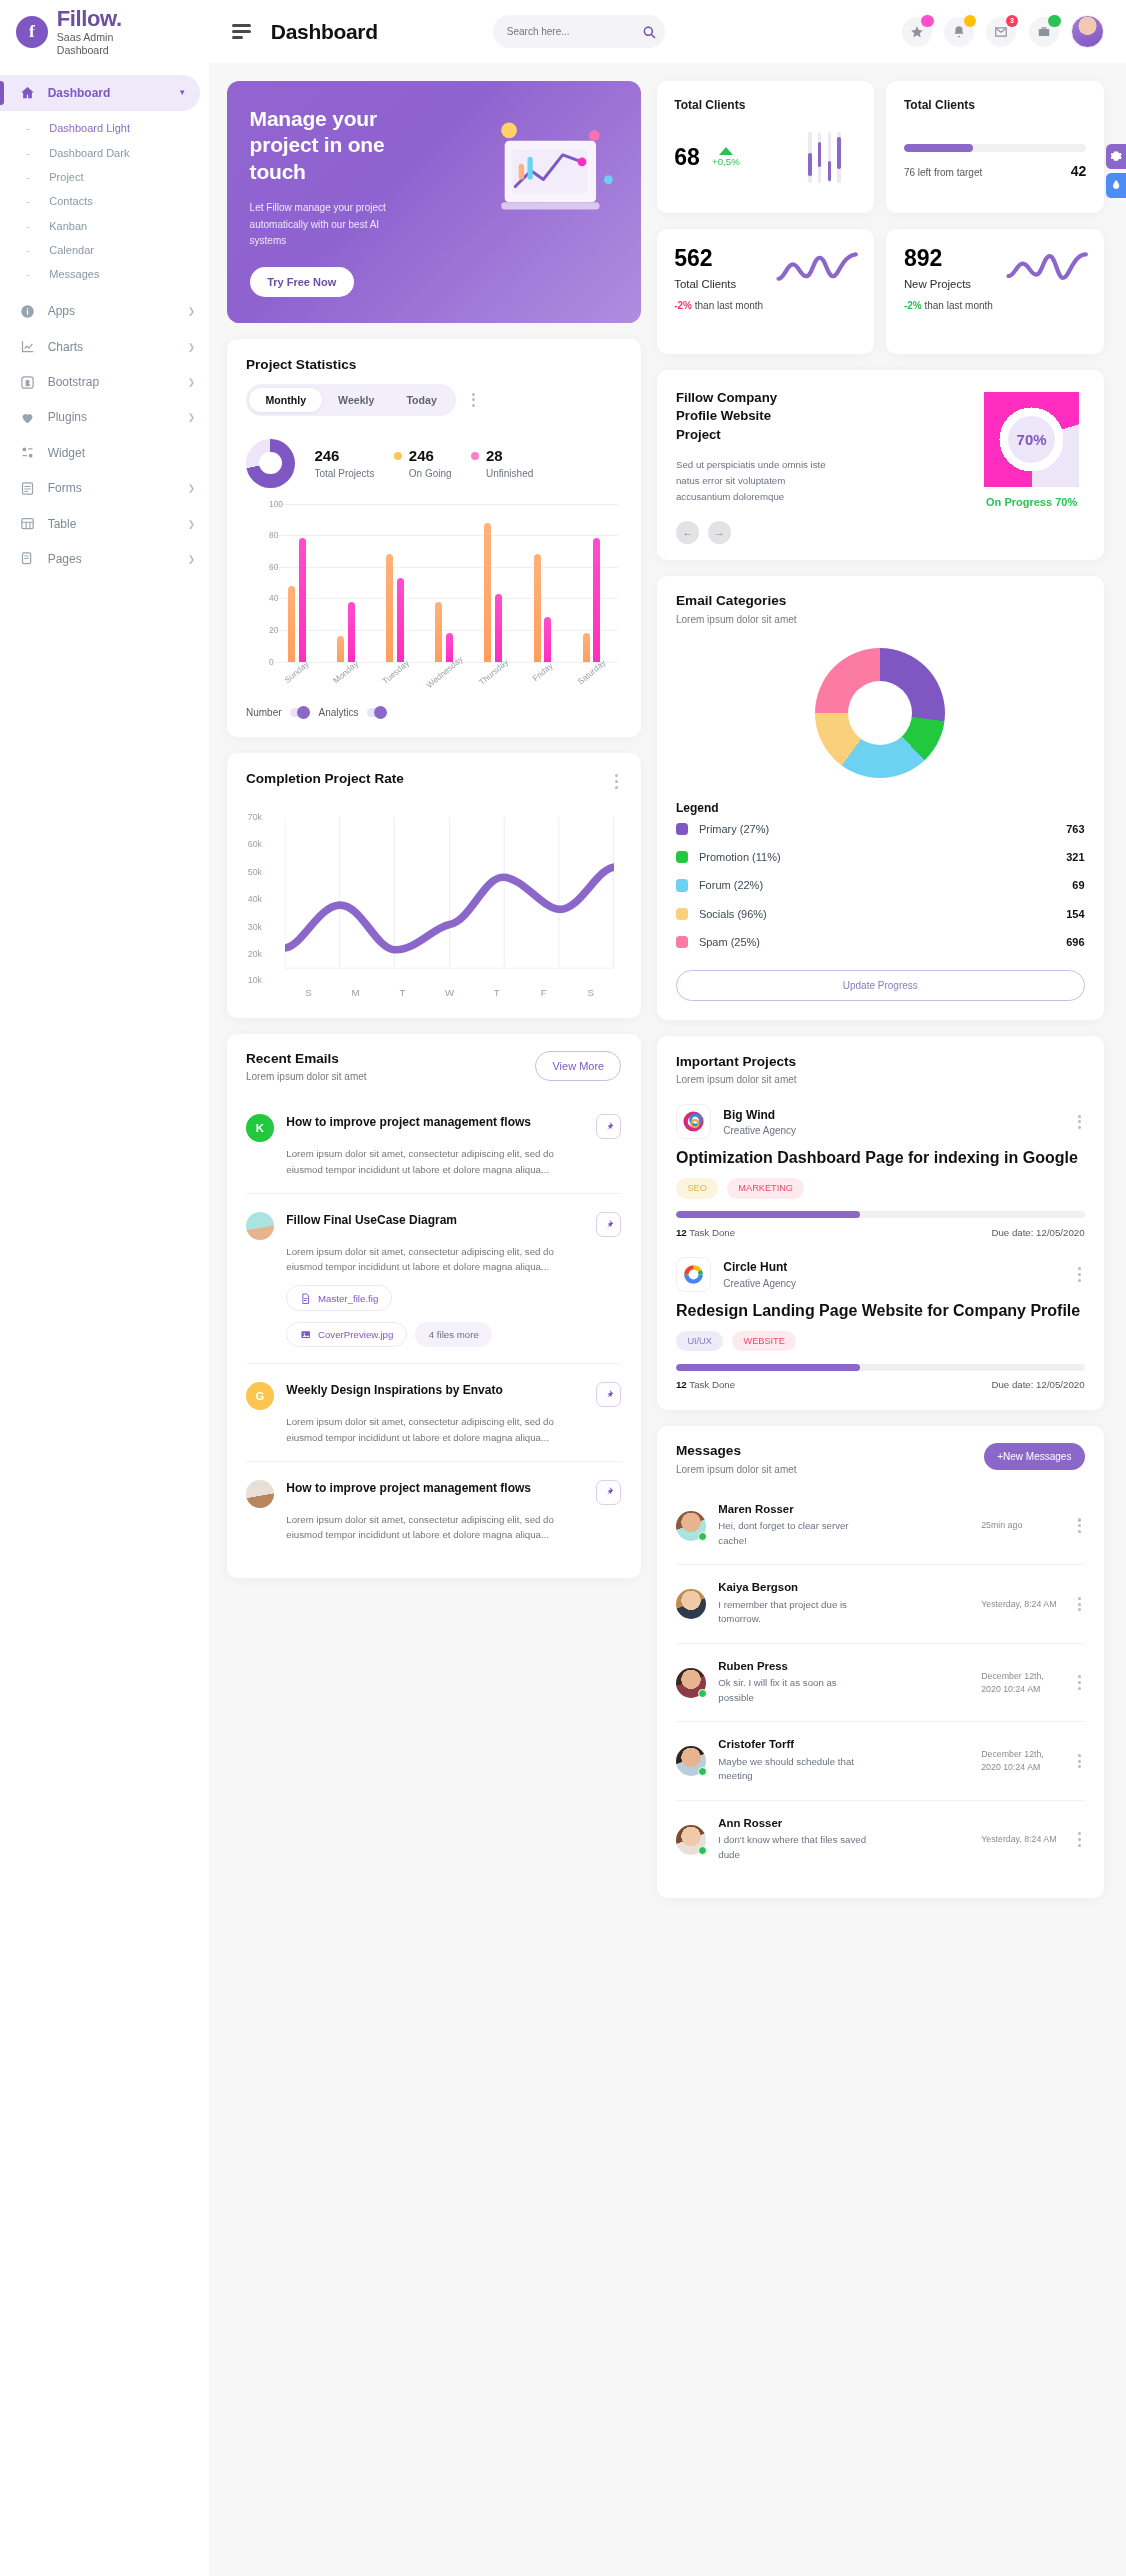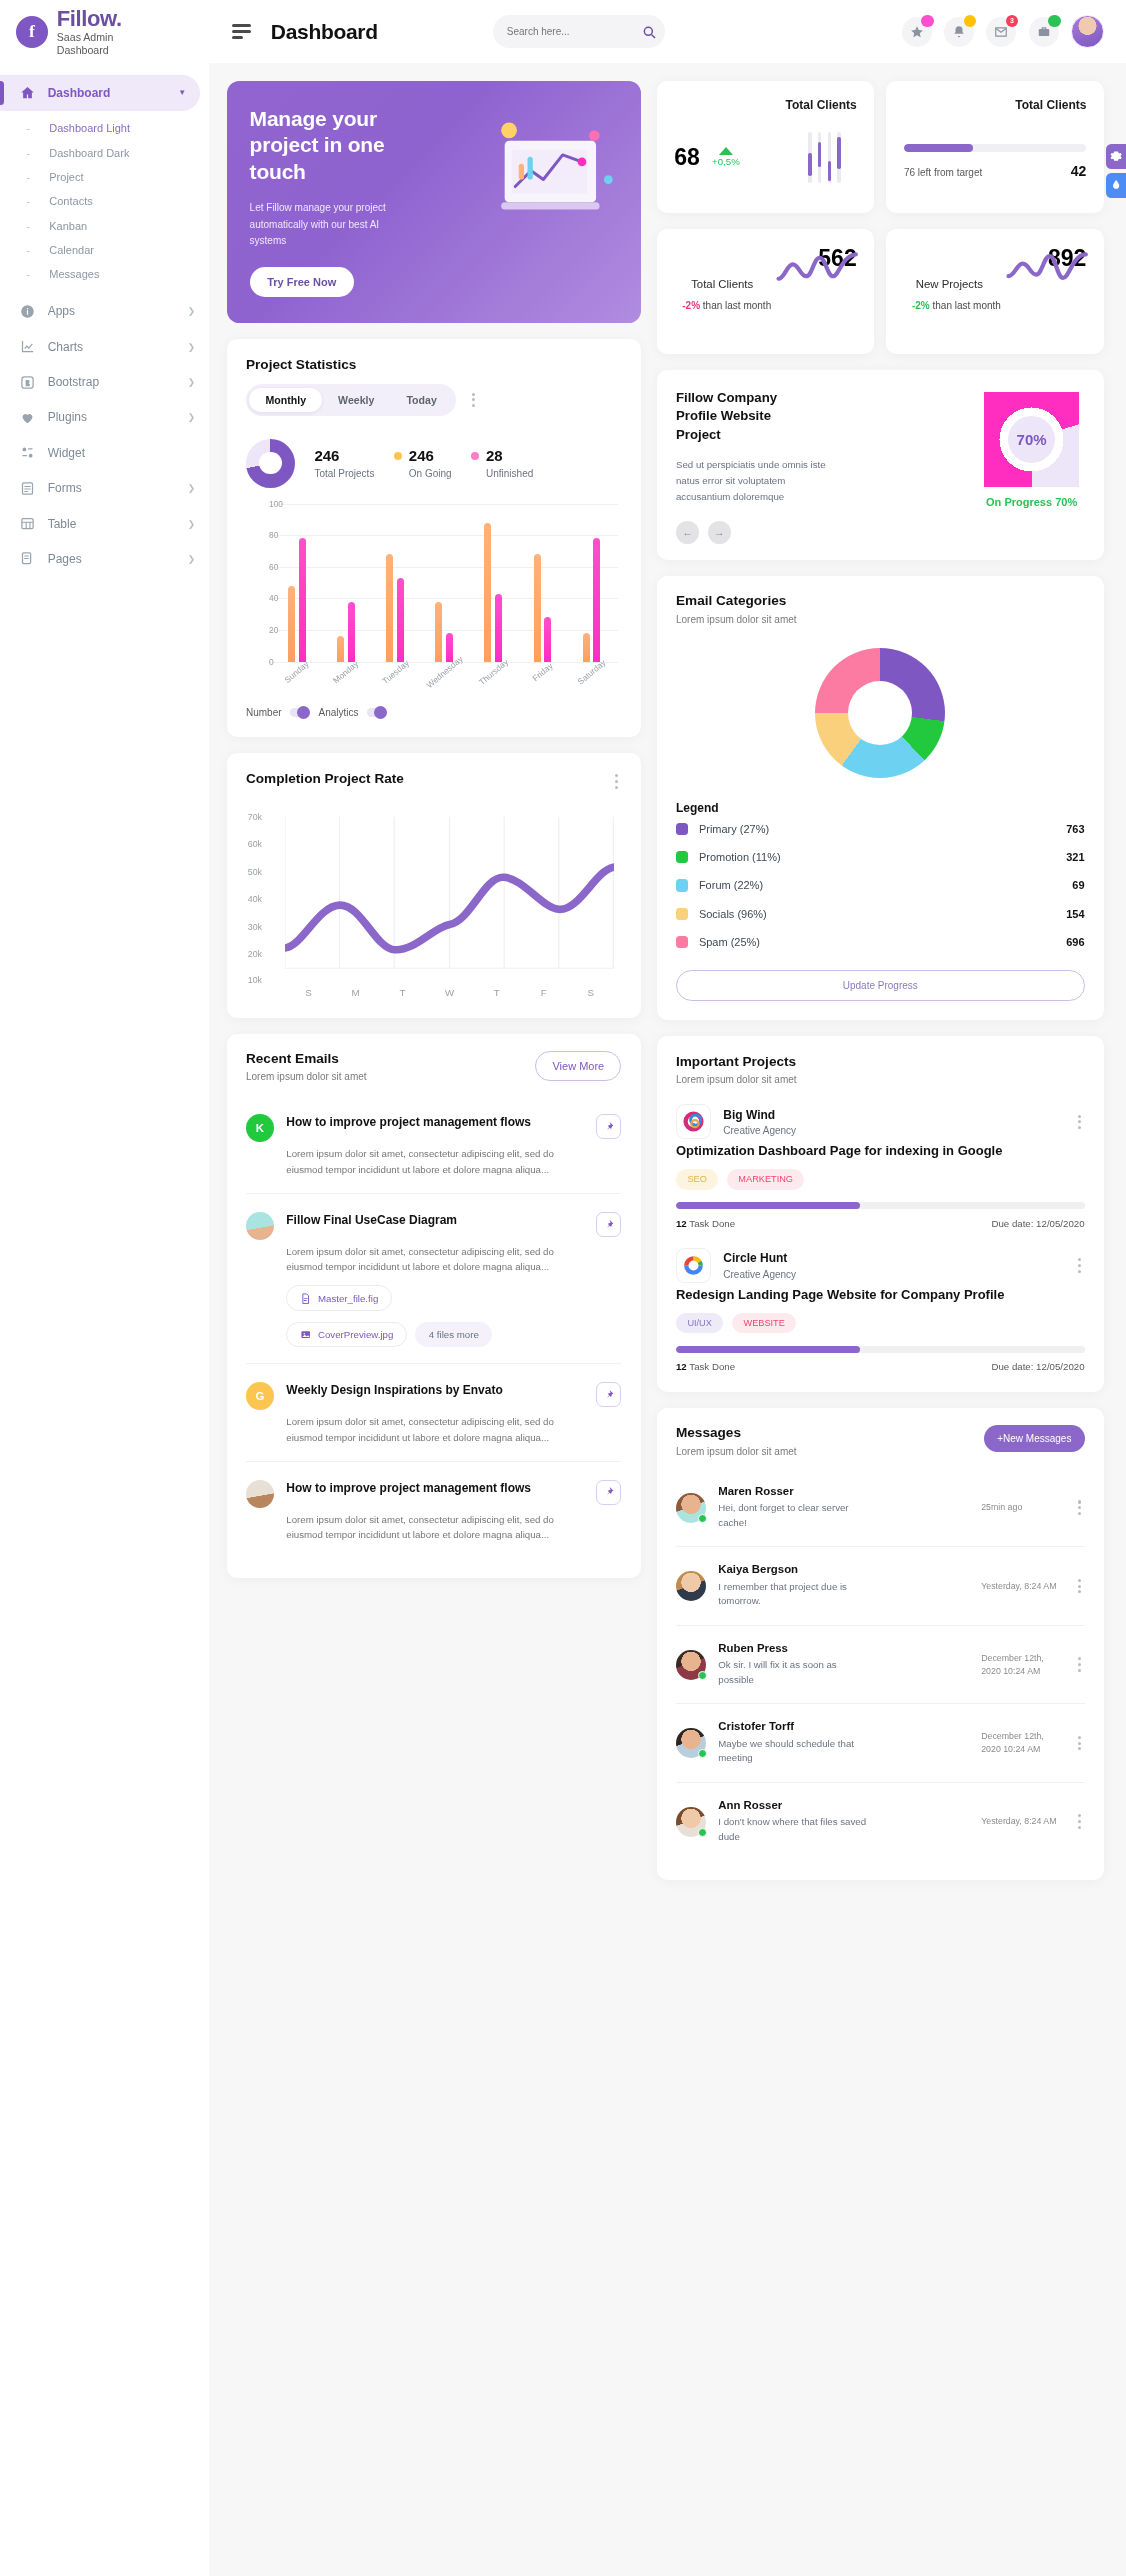--- a/index.html
+++ b/index.html
@@ -121,21 +121,21 @@
   .hero h2 { font-size: 21px; line-height: 1.28; font-weight: bold; max-width: 189px; letter-spacing: -0.2px; }
   .hero p { font-size: 10px; line-height: 1.65; margin-top: 14px; max-width: 167px; color: #f0e8fb; }
   .hero-btn {
     margin-top: 17.6px; background: #fff; color: #6a4fa3; border: 0; border-radius: 17.6px;
     padding: 8.8px 17.6px; font-size: 11px; font-weight: bold; cursor: pointer;
     font-family: "Liberation Sans", sans-serif;
   }
   .hero-art { position: absolute; right: 12.3px; top: 30px; width: 150px; height: 123px; }
 
   
-  .stat-row { display: flex; gap: 12px; text-align: right; }
+  .stat-row { display: flex; gap: 12px; }
   .stat-card { flex: 1; padding: 17.6px 17.6px 19.4px 17.6px; min-height: 132px; }
   .stat-title { font-size: 12px; font-weight: bold; color: #1b1b1b; }
   .stat-main { display: flex; align-items: center; gap: 12.3px; margin-top: 19.4px; }
   .stat-num { font-size: 23px; font-weight: bold; color: #000; }
   .stat-delta { font-size: 9.7px; color: #2bc155; display: flex; flex-direction: column; align-items: center; gap: 1.8px; }
   .tri-up { width: 0; height: 0; border-left: 7px solid transparent; border-right: 7px solid transparent; border-bottom: 8px solid #2bc155; }
   .mini-bars { display: flex; align-items: flex-end; gap: 6.2px; height: 51px; margin-left: auto; margin-right: 16px; }
   .mb { width: 3.5px; background: #eceaf0; border-radius: 1.8px; position: relative; height: 100%; }
   .mb i { position: absolute; left: 0; width: 100%; background: #8a67c8; border-radius: 1.8px; display: block; }
   .progress-track { height: 8px; background: #f0f0f2; border-radius: 5.3px; margin-top: 32px; overflow: hidden; }
@@ -232,21 +232,21 @@
   .lg-row { display: flex; align-items: center; gap: 10.6px; padding: 8px 0; font-size: 11px; color: #3e4954; }
   .lg-swatch { width: 12.3px; height: 12.3px; border-radius: 3.5px; flex: 0 0 12.3px; }
   .lg-val { margin-left: auto; font-weight: bold; font-size: 11px; color: #111; }
   .outline-btn { width: 100%; border: 0.9px solid #cbbde8; background: #fff; color: #8a7bbd; border-radius: 17.6px; padding: 8.8px; font-size: 10px; margin-top: 14px; cursor: pointer; font-family: "Liberation Sans", sans-serif; }
 
   
   .proj-head { display: flex; align-items: center; gap: 12.3px; margin-top: 19.4px; }
   .proj-logo { width: 35px; height: 35px; border-radius: 8.8px; border: 0.9px solid #eee; display: flex; align-items: center; justify-content: center; flex: 0 0 35px; }
   .proj-name { font-size: 12px; font-weight: bold; color: #111; }
   .proj-sub { font-size: 10px; color: #6b7280; margin-top: 3.5px; }
-  .proj-title { font-size: 13px; font-weight: bold; color: #111; margin-top: 4px; }
+  .proj-title { font-size: 16px; font-weight: bold; color: #111; margin-top: 10px; }
   .tags { display: flex; gap: 8.8px; margin-top: 10.6px; }
   .tag { border-radius: 12.3px; padding: 5.3px 11.4px; font-size: 9.2px; }
   .p-track { height: 7px; background: #f0f0f2; border-radius: 4.4px; margin-top: 12.3px; overflow: hidden; }
   .p-fill { height: 100%; background: #8a67c8; border-radius: 4.4px; }
   .p-meta { display: flex; justify-content: space-between; margin-top: 8.8px; font-size: 9.7px; color: #5a5a5a; }
   .p-meta b { color: #111; }
 
   
   .msg-btn { background: #8a67c8; color: #fff; border: 0; border-radius: 16px; padding: 8px 13.2px; font-size: 10px; cursor: pointer; font-family: "Liberation Sans", sans-serif; }
   .msg-row { display: flex; gap: 12.3px; align-items: center; padding: 16px 0; border-top: 0.9px solid #f1f1f3; }

